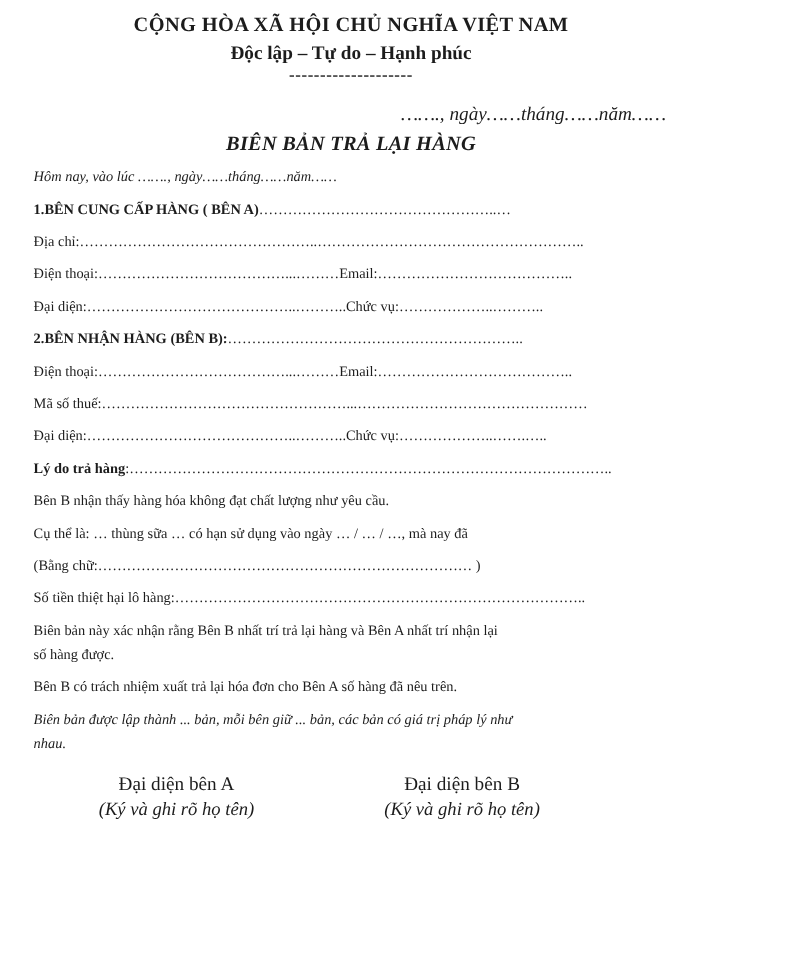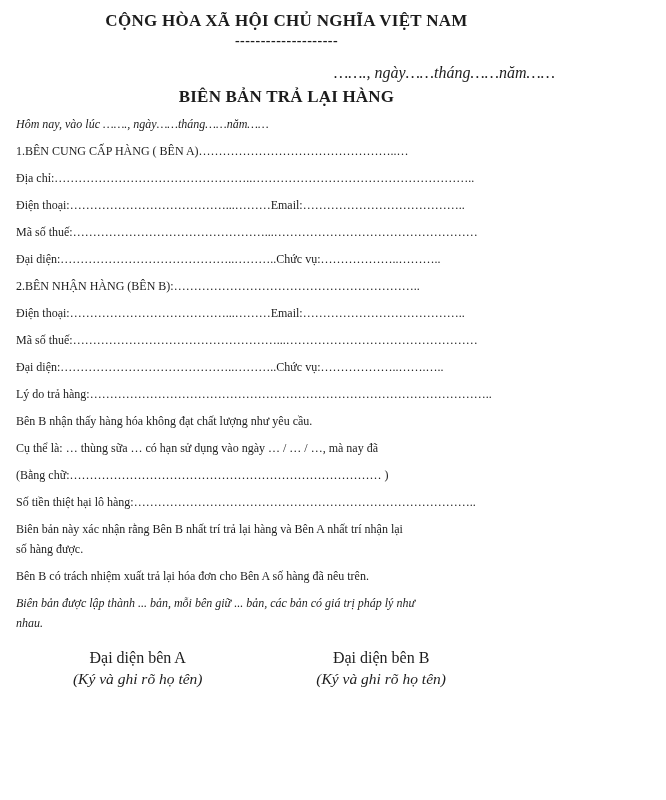--- a/index.html
+++ b/index.html
@@ -8,21 +8,21 @@
     background: #ffffff;
   }
   .page {
     position: relative;
     width: 583px;
     height: 800px;
     background: #ffffff;
     color: #1c1c1c;
     font-family: "Liberation Serif", "DejaVu Serif", serif;
     box-sizing: border-box;
-    padding: 10px 26px 0 16px;
+    padding: 10px 26px 0 28px;
     overflow: hidden;
   }
   .nat-title {
     text-align: center;
     font-weight: bold;
     font-size: 17px;
     letter-spacing: 0.3px;
     line-height: 22px;
   }
   .motto {
@@ -48,32 +48,33 @@
     margin-top: 15px;
     padding-right: 2px;
   }
   .doc-title {
     text-align: center;
     font-weight: bold;
     font-size: 17px;
     line-height: 20px;
     margin-top: 5px;
     letter-spacing: 0.2px;
+    font-style: italic;
   }
   .line {
     font-size: 12px;
     line-height: 19px;
     margin-top: 8px;
     white-space: nowrap;
     overflow: hidden;
   }
   .wrap2 {
     margin-top: 1px;
   }
-  .b { font-weight: normal; }
+  .b { font-weight: bold; }
   .i { font-style: italic; }
   .sigs {
     display: flex;
     margin-top: 15px;
   }
   .sig {
     flex: 0 0 45%;
     text-align: center;
   }
   .sig-title {
@@ -87,34 +88,34 @@
     line-height: 19px;
     margin-top: 2px;
   }
 </style>
 </head>
 <body>
 
 <div class="page">
 
   <div class="nat-title">CỘNG HÒA XÃ HỘI CHỦ NGHĨA VIỆT NAM</div>
+  <div class="motto">Độc lập – Tự do – Hạnh phúc</div>
   <div class="separator">--------------------</div>
   <div class="date-line">……., ngày……tháng……năm……</div>
   <div class="doc-title">BIÊN BẢN TRẢ LẠI HÀNG</div>
 
   <div class="line i">Hôm nay, vào lúc ……., ngày……tháng……năm……</div>
 
 
   <div class="line"><span class="b">1.BÊN CUNG CẤP HÀNG ( BÊN A)</span><span>…………………………………………..…</span></div>
 
   <div class="line"><span>Địa chỉ:</span><span>…………………………………………..………………………………………………..</span></div>
 
   <div class="line"><span>Điện thoại:</span><span>…………………………………...………</span><span>Email:</span><span>…………………………………..</span></div>
 
-  <div class="line"><span>Mã số thuế:</span><span>…………………………………………...……………………………………………</span></div>
 
   <div class="line"><span>Đại diện:</span><span>……………………………………..………..</span><span>Chức vụ:</span><span>………………..………..</span></div>
 
   <div class="line"><span class="b">2.BÊN NHẬN HÀNG (BÊN B):</span><span>……………………………………………………..</span></div>
 
 
   <div class="line"><span>Điện thoại:</span><span>…………………………………...………</span><span>Email:</span><span>…………………………………..</span></div>
 
   <div class="line"><span>Mã số thuế:</span><span>……………………………………………...…………………………………………</span></div>
 

